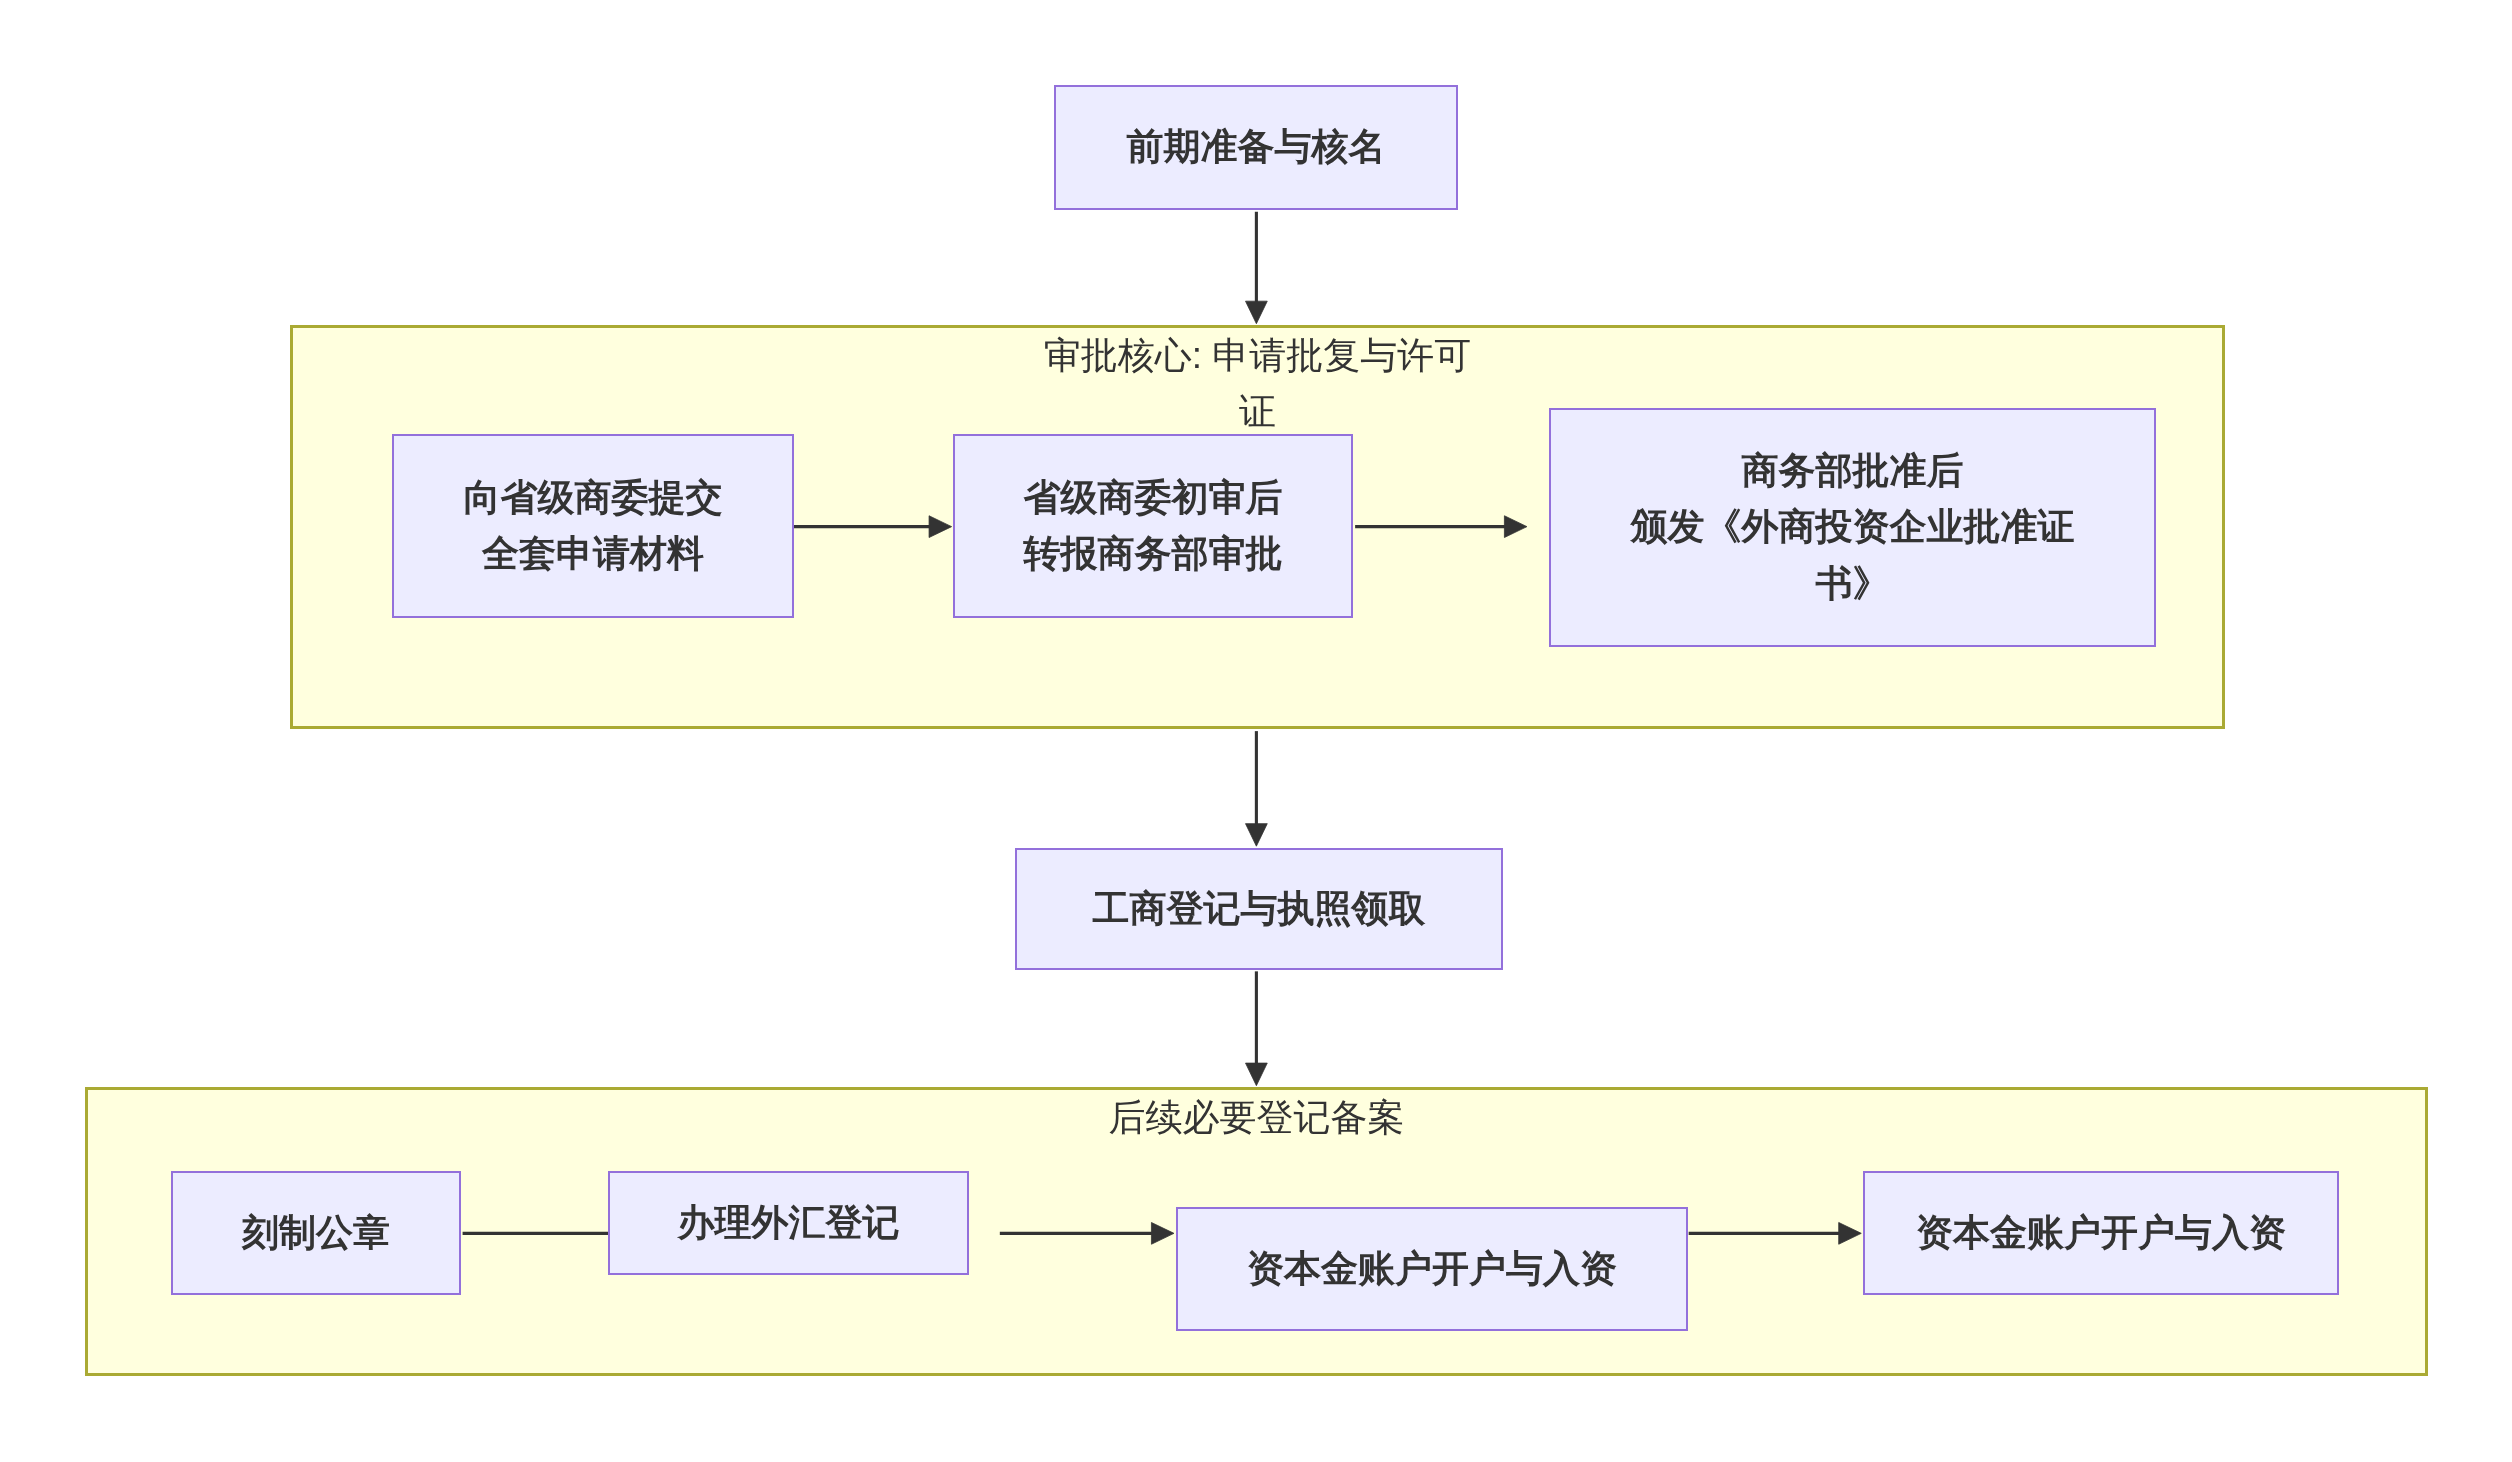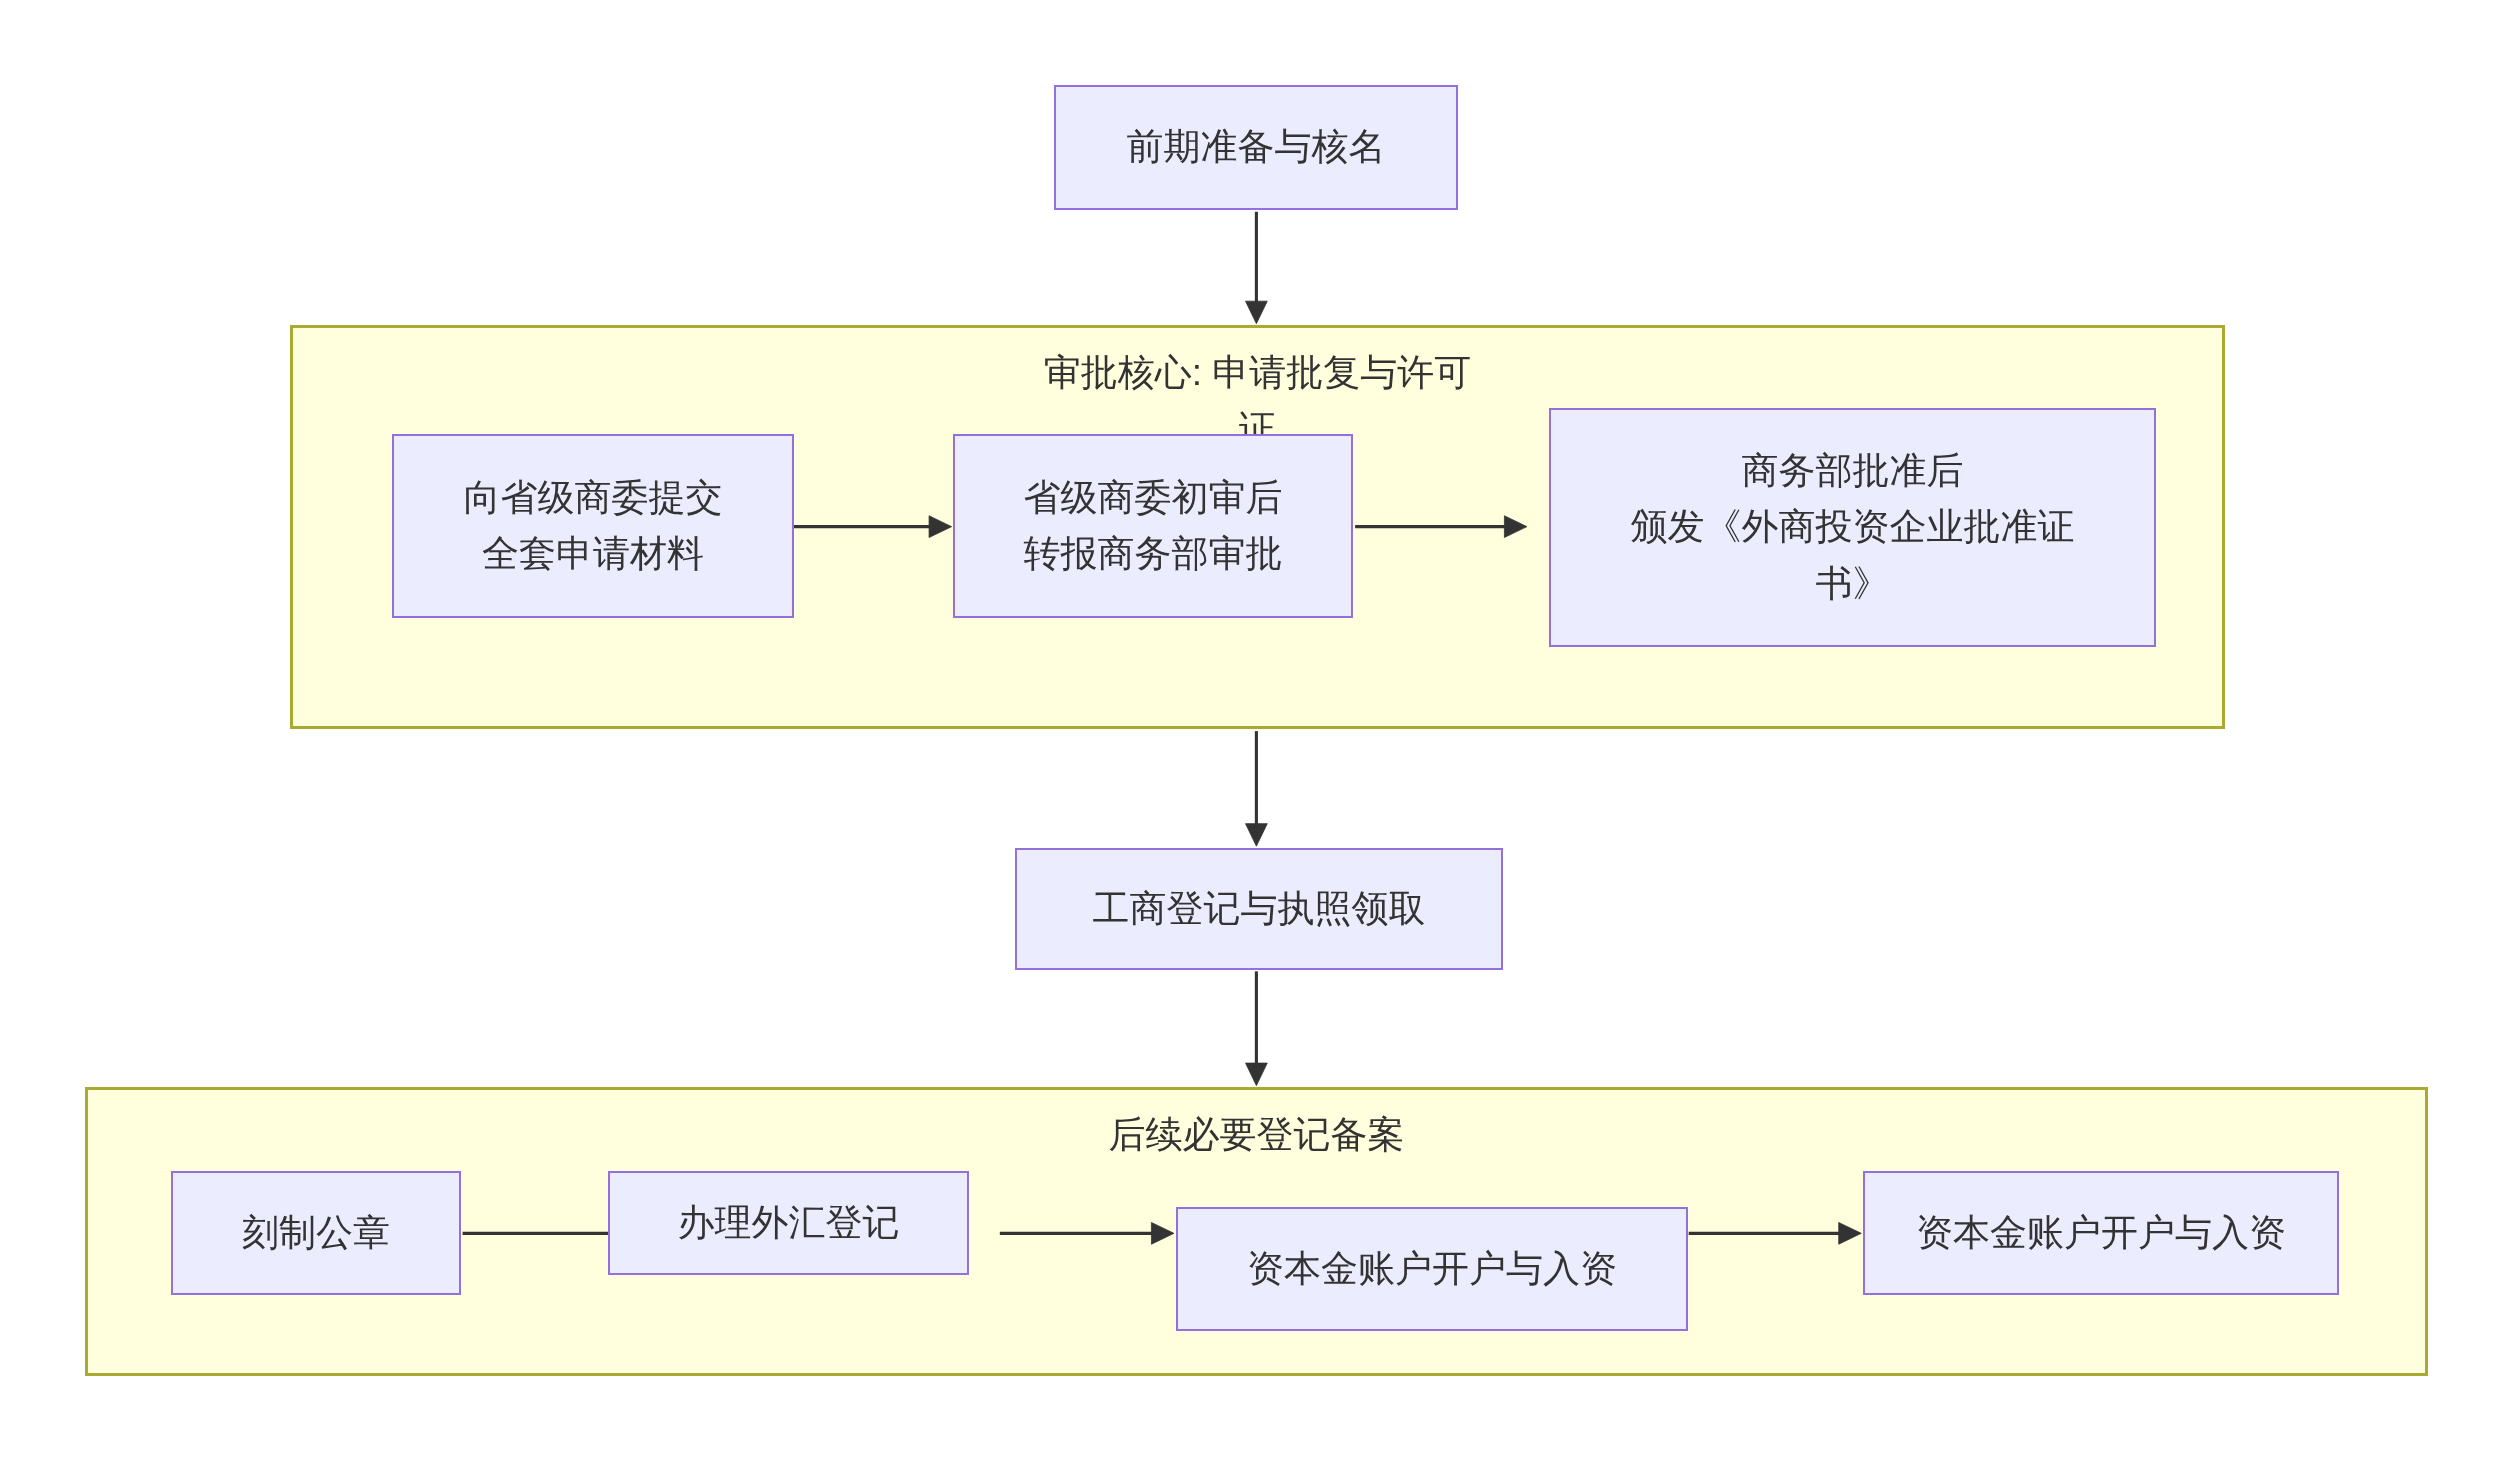--- a/index.html
+++ b/index.html
@@ -20,21 +20,21 @@
     box-sizing: border-box;
     background: var(--cluster-fill, #ffffde);
     border: 3.1px solid var(--cluster-border, #aaaa33);
     z-index: 1;
   }
   .cluster-title {
     position: absolute;
     left: 0;
     right: 0;
     top: 0;
-    padding-top: 17px;
+    padding-top: 0;
     text-align: center;
     white-space: pre-line;
     color: var(--text-color, #333333);
     font-size: 37px;
     line-height: 1.5;
   }
   .node {
     position: absolute;
     box-sizing: border-box;
     background: var(--node-fill, #ececff);
@@ -42,20 +42,21 @@
     display: flex;
     align-items: center;
     justify-content: center;
     text-align: center;
     white-space: pre-line;
     color: var(--text-color, #333333);
     font-size: 37px;
     line-height: 1.52;
     z-index: 3;
     padding: 0 22px;
+    font-weight: bold;
   }
   svg.edges {
     position: absolute;
     left: 0;
     top: 0;
     z-index: 2;
   }
   svg.edges line {
     stroke: var(--arrow-color, #333333);
     stroke-width: 4;

